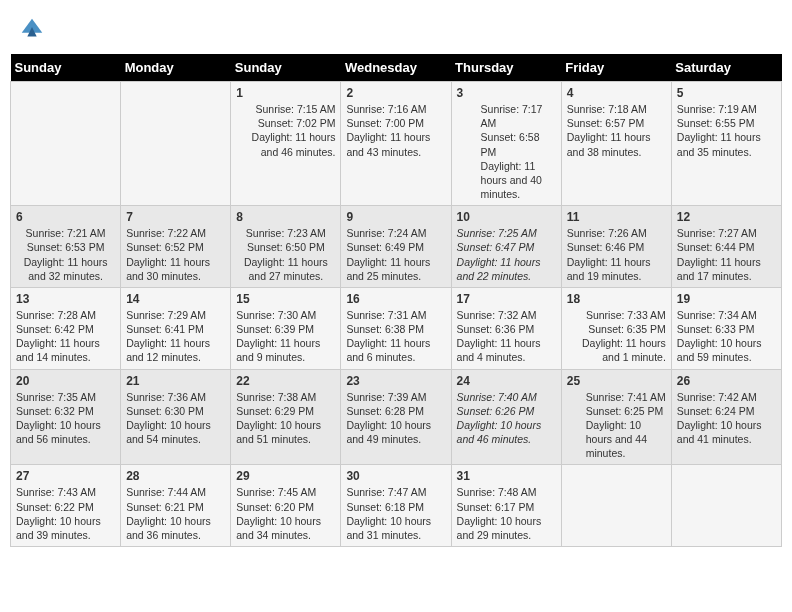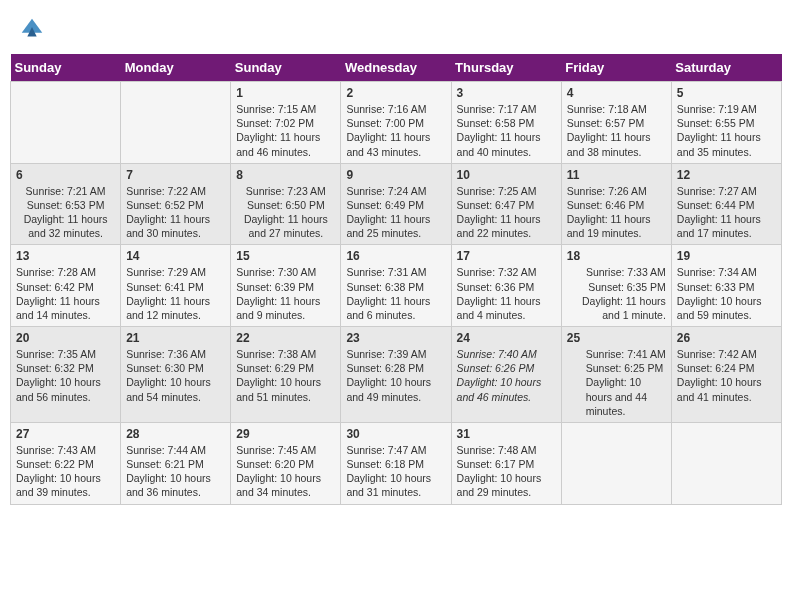--- a/index.html
+++ b/index.html
@@ -47,21 +47,21 @@
     .location {
       font-size: 15px;
       color: #555;
     }
     table {
       width: 100%;
       border-collapse: collapse;
       font-size: 11px;
     }
     thead tr th {
-      background-color: #701a75;
+      background-color: #000000;
       color: #fff;
       padding: 6px 4px;
       text-align: left;
       font-size: 13px;
       font-weight: bold;
     }
     tbody tr td {
       border: 1px solid #ccc;
       vertical-align: top;
       padding: 4px 5px;
@@ -121,33 +121,33 @@
         <th>Friday</th>
         <th>Saturday</th>
       </tr>
   </thead>
   <tbody id="calendar-body">
       <tr>
         <td></td>
         <td></td>
         <td>
           <span class="day-num">1</span>
-          <div class="cell-text" style="white-space: pre-line;">Sunrise: 7:15 AM
+          <div class="cell-text" style="white-space: pre-line; text-align: right;">Sunrise: 7:15 AM
 Sunset: 7:02 PM
 Daylight: 11 hours and 46 minutes.</div>
         </td>
         <td>
           <span class="day-num">2</span>
           <div class="cell-text" style="white-space: pre-line;">Sunrise: 7:16 AM
 Sunset: 7:00 PM
 Daylight: 11 hours and 43 minutes.</div>
         </td>
         <td>
           <span class="day-num">3</span>
-          <div class="cell-text" style="white-space: pre-line;">Sunrise: 7:17 AM
+          <div class="cell-text" style="white-space: pre-line; margin-left: 24px;">Sunrise: 7:17 AM
 Sunset: 6:58 PM
 Daylight: 11 hours and 40 minutes.</div>
         </td>
         <td>
           <span class="day-num">4</span>
           <div class="cell-text" style="white-space: pre-line;">Sunrise: 7:18 AM
 Sunset: 6:57 PM
 Daylight: 11 hours and 38 minutes.</div>
         </td>
         <td>
@@ -177,21 +177,21 @@
 Daylight: 11 hours and 27 minutes.</div>
         </td>
         <td>
           <span class="day-num">9</span>
           <div class="cell-text" style="white-space: pre-line;">Sunrise: 7:24 AM
 Sunset: 6:49 PM
 Daylight: 11 hours and 25 minutes.</div>
         </td>
         <td>
           <span class="day-num">10</span>
-          <div class="cell-text" style="white-space: pre-line;">Sunrise: 7:25 AM
+          <div class="cell-text" style="white-space: pre-line; font-style: italic;">Sunrise: 7:25 AM
 Sunset: 6:47 PM
 Daylight: 11 hours and 22 minutes.</div>
         </td>
         <td>
           <span class="day-num">11</span>
           <div class="cell-text" style="white-space: pre-line;">Sunrise: 7:26 AM
 Sunset: 6:46 PM
 Daylight: 11 hours and 19 minutes.</div>
         </td>
         <td>

